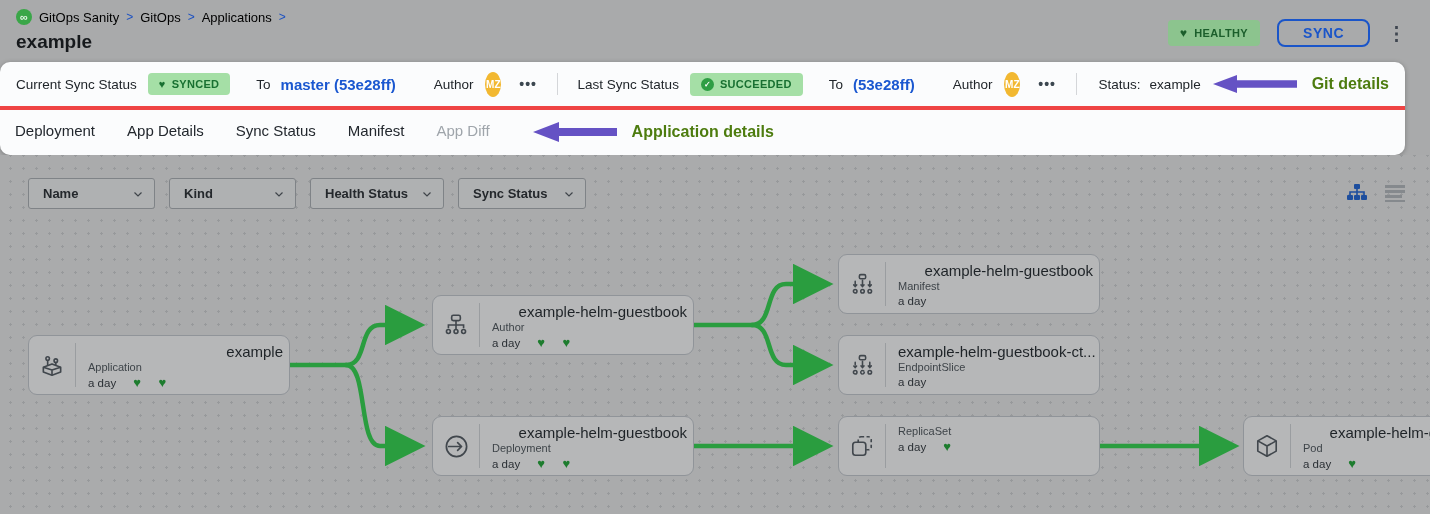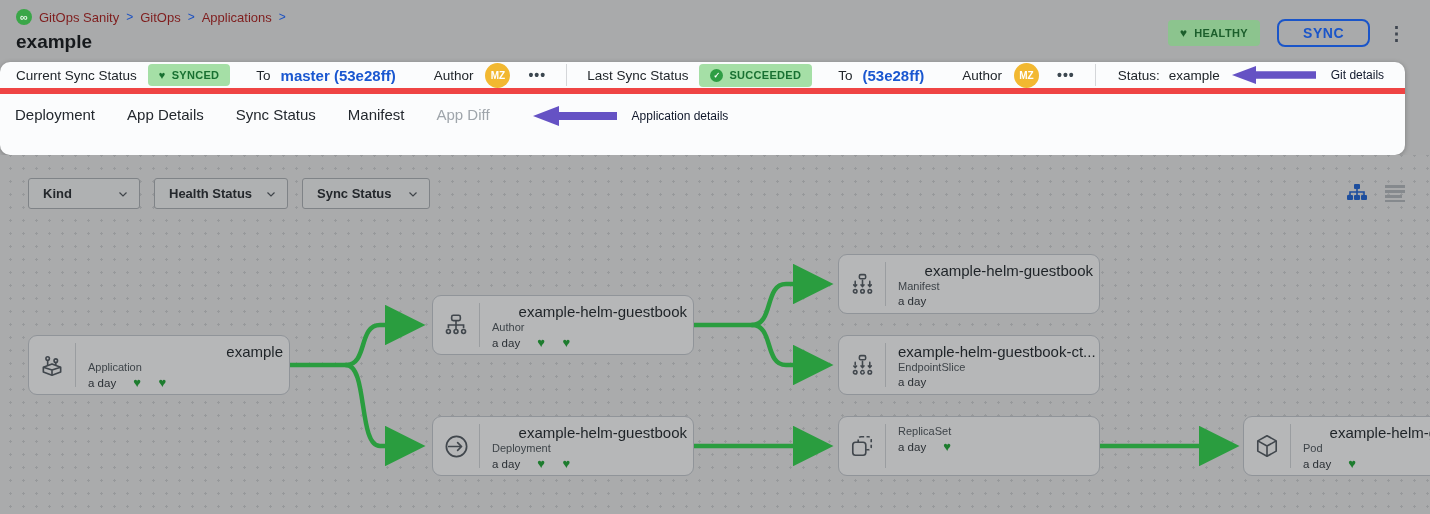--- a/index.html
+++ b/index.html
@@ -4,52 +4,52 @@
 <style>
   * { margin:0; padding:0; box-sizing:border-box; }
   body { font-family:"Liberation Sans", sans-serif; }
   .page { position:relative; width:1430px; height:514px; background:#a9aaab; overflow:hidden; }
 
   
   .topbar { position:absolute; top:0; left:0; width:100%; height:62px; }
   .breadcrumb { position:absolute; top:9px; left:16px; display:flex; align-items:center; gap:7px; font-size:13px; }
   .bc-logo { width:16px; height:16px; border-radius:50%; background:#3aa648; color:#e8f5e9; font-size:11px; font-weight:bold;
              display:inline-flex; align-items:center; justify-content:center; line-height:1; }
-  .bc-link { color:#7f1d1d; text-decoration:none; cursor:pointer; }
+  .bc-link { color:#000000; text-decoration:none; cursor:pointer; }
   .bc-sep { color:#1c51c2; font-size:12px; }
   .page-title { position:absolute; top:31px; left:16px; font-size:19px; font-weight:bold; color:#16191c; }
   .topbar-right { position:absolute; top:19px; right:24px; display:flex; align-items:center; gap:17px; }
   .healthy-badge { display:inline-flex; align-items:center; gap:7px; background:#8cc48e; color:#1b5e2b;
                    font-size:11px; font-weight:bold; letter-spacing:.4px; padding:6px 12px; border-radius:4px; }
   .healthy-badge .hb-heart { font-size:12px; }
   .sync-btn { background:transparent; border:2px solid #1a55c9; color:#1a55c9; font-family:inherit;
               font-size:14px; font-weight:bold; letter-spacing:.5px; border-radius:8px; padding:4px 24px; cursor:pointer; }
   .kebab { font-size:19px; font-weight:bold; color:#3f4650; cursor:pointer; line-height:1; }
 
   
   .panel { position:absolute; top:62px; left:0; width:1405px; height:93px; background:#fbfcfd; border-radius:10px;
            box-shadow:0 1px 5px rgba(0,0,0,.28); }
-  .status-row { height:32px; display:flex; align-items:center; padding:0 16px; border-bottom:6px solid #ef4444;
+  .status-row { height:48px; display:flex; align-items:center; padding:0 16px; border-bottom:4px solid #ef4444;
                 font-size:13.5px; color:#21262b; white-space:nowrap; }
   .badge { display:inline-flex; align-items:center; gap:6px; background:#a5dfa6; color:#187031;
            font-size:11px; font-weight:bold; letter-spacing:.3px; padding:5px 11px; border-radius:4px; margin-left:11px; }
   .badge .b-heart { font-size:11px; }
   .check-circle { width:13px; height:13px; border-radius:50%; background:#2e9e44; color:#fff; font-size:8px;
                   display:inline-flex; align-items:center; justify-content:center; }
   .to-label { margin-left:26px; }
   .git-ref { margin-left:10px; color:#1a57d0; font-size:15px; font-weight:bold; cursor:pointer; }
   .author-label { margin-left:38px; }
   .avatar { width:25px; height:25px; border-radius:50%; background:#f2b831; color:#fff; font-size:10px; font-weight:bold;
             display:inline-flex; align-items:center; justify-content:center; margin-left:12px; }
   .ellipsis { margin-left:18px; color:#3c4750; font-size:14px; font-weight:bold; letter-spacing:1px; cursor:pointer; }
   .vdiv { width:1px; height:22px; background:#d4d6d9; margin:0 20px; }
   .agent-label { margin-left:2px; }
   .agent-value { margin-left:9px; }
   .purple-arrow { margin-left:12px; flex:none; }
-  .annotation { margin-left:15px; color:#0f172a; font-size:12px; font-weight:normal; }
+  .annotation { margin-left:15px; color:#4d7c0f; font-size:16px; font-weight:bold; }
 
   .tabs-row { height:44px; display:flex; align-items:stretch; padding-left:14px; font-size:15px; color:#23282e; }
   .tab { display:flex; align-items:center; padding:0 1px; margin-right:30px; cursor:pointer; border-bottom:3px solid transparent; }
   .tab.active { font-weight:bold; border-bottom-color:#1868d6; }
   .tab.disabled { color:#9fa5ab; }
   .tabs-row .purple-arrow { align-self:center; }
   .tabs-row .annotation { align-self:center; }
 
   
   .canvas { position:absolute; top:155px; left:0; width:1430px; height:359px;
@@ -163,21 +163,27 @@
         <path d="M346 210 C368 210 358 291 380 291 H412" marker-end="url(#ah)"></path>
         <path d="M694 170 H752"></path>
         <path d="M752 170 C774 170 764 129 786 129 H820" marker-end="url(#ah)"></path>
         <path d="M752 170 C774 170 764 210 786 210 H820" marker-end="url(#ah)"></path>
         <path d="M694 291 H820" marker-end="url(#ah)"></path>
         <path d="M1098 291 H1226" marker-end="url(#ah)"></path>
       </g>
     </svg>
 
     <div class="filter-row">
-      <div class="filter-btn" style="width:112px">
+      <div class="filter-btn" style="width:127px">
+        <span>Name</span>
+        <svg width="12" height="12" viewBox="0 0 24 24">
+            <polyline points="5,9 12,16 19,9" fill="none" stroke="#3f444a" stroke-width="2.4"></polyline>
+          </svg>
+      </div>
+      <div class="filter-btn" style="width:127px">
         <span>Kind</span>
         <svg width="12" height="12" viewBox="0 0 24 24">
             <polyline points="5,9 12,16 19,9" fill="none" stroke="#3f444a" stroke-width="2.4"></polyline>
           </svg>
       </div>
       <div class="filter-btn" style="width:134px">
         <span>Health Status</span>
         <svg width="12" height="12" viewBox="0 0 24 24">
             <polyline points="5,9 12,16 19,9" fill="none" stroke="#3f444a" stroke-width="2.4"></polyline>
           </svg>

